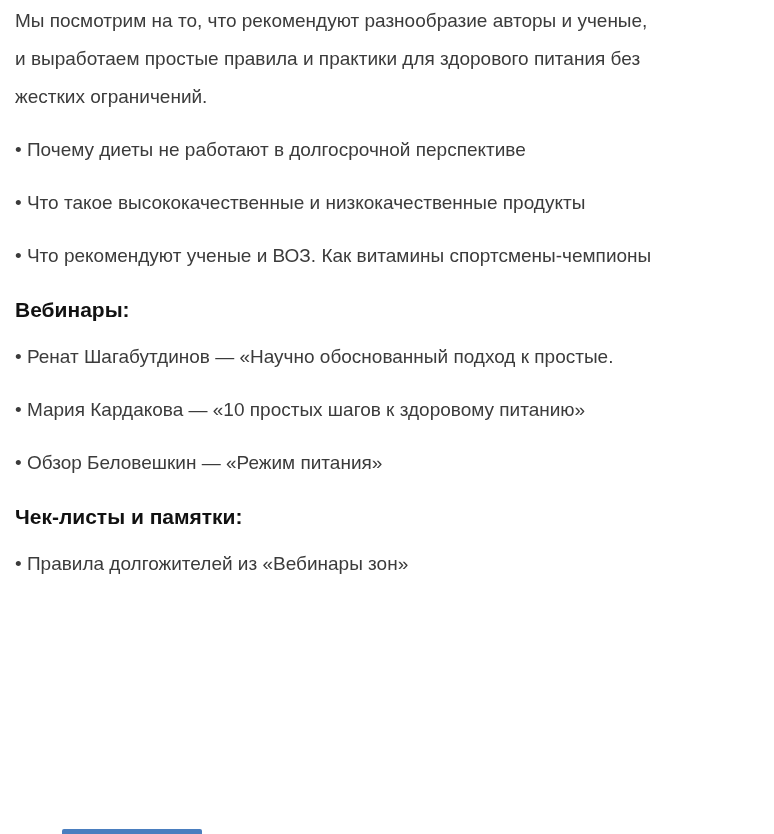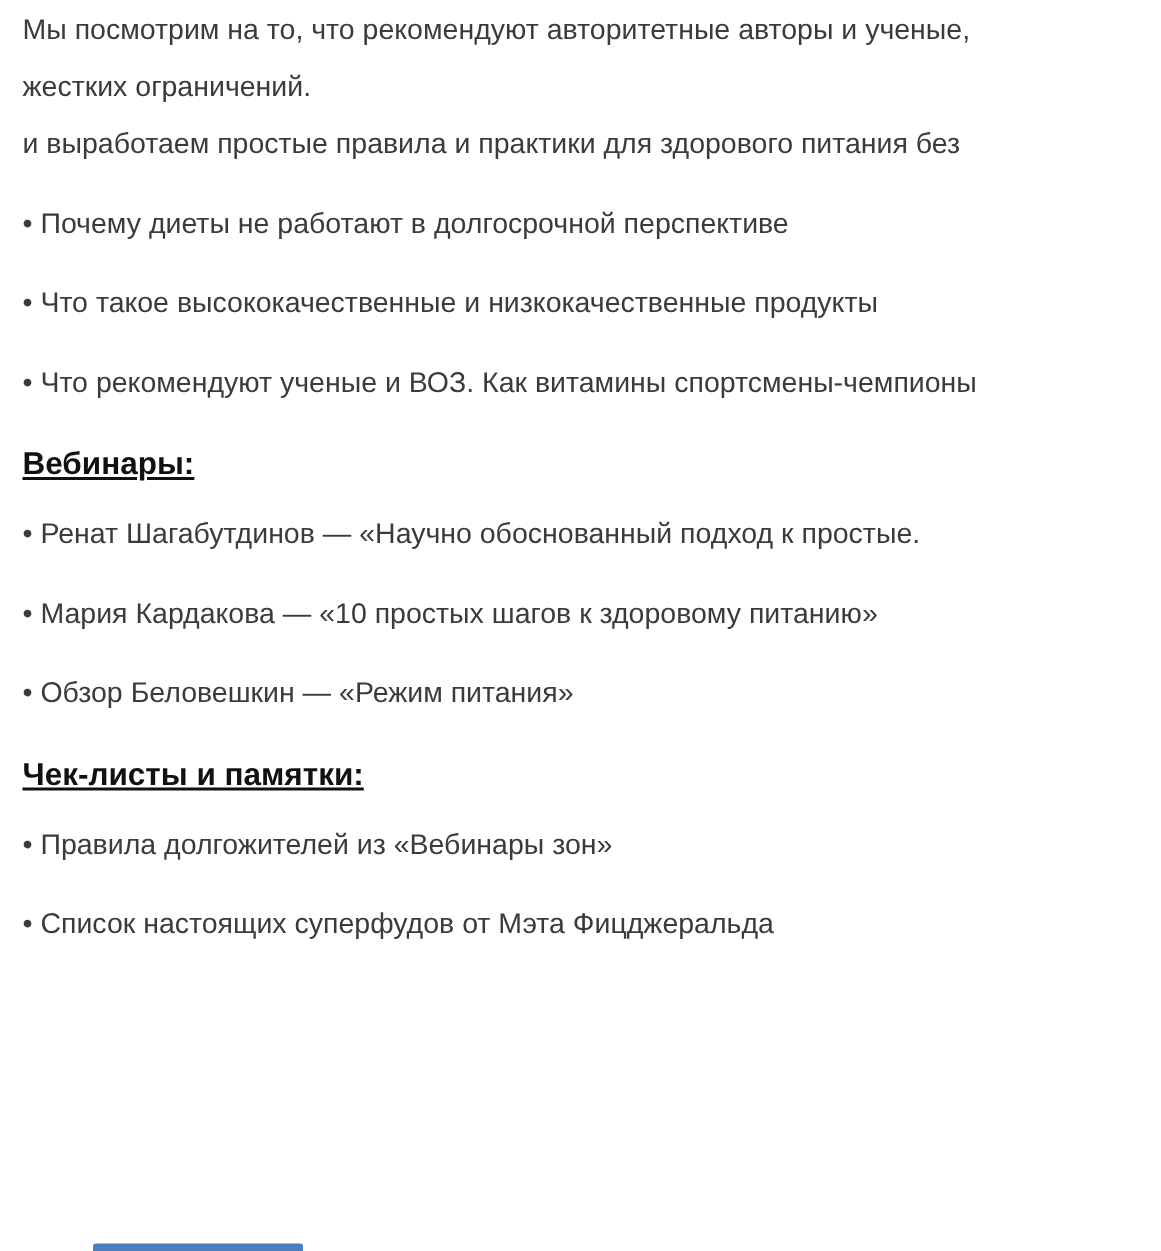--- a/index.html
+++ b/index.html
@@ -28,41 +28,40 @@
     display: block;
     white-space: nowrap;
   }
   h3.section-heading {
     font-size: 21px;
     line-height: 40px;
     font-weight: bold;
     color: #111111;
     margin: 8px 0 8px 0;
     padding: 0;
-    text-decoration: underline;
   }
   .cutoff-bar {
     position: absolute;
     left: 62px;
     bottom: 0;
     width: 140px;
     height: 5px;
     background: #4a7ebf;
     border-radius: 2px 2px 0 0;
   }
 </style>
 </head>
 <body>
 
 <div class="content">
 
   <p class="para">
-    <span class="line">Мы посмотрим на то, что рекомендуют авторитетные авторы и ученые,</span>
+    <span class="line">Мы посмотрим на то, что рекомендуют разнообразие авторы и ученые,</span>
+    <span class="line">и выработаем простые правила и практики для здорового питания без</span>
     <span class="line">жестких ограничений.</span>
-    <span class="line">и выработаем простые правила и практики для здорового питания без</span>
   </p>
 
   <p class="para">
     <span class="line">• Почему диеты не работают в долгосрочной перспективе</span>
   </p>
 
   <p class="para">
     <span class="line">• Что такое высококачественные и низкокачественные продукты</span>
   </p>
 
@@ -84,19 +83,16 @@
   <p class="para">
     <span class="line">• Обзор Беловешкин — «Режим питания»</span>
   </p>
 
   <h3 class="section-heading">Чек-листы и памятки:</h3>
 
   <p class="para">
     <span class="line">• Правила долгожителей из «Вебинары зон»</span>
   </p>
 
-  <p class="para">
-    <span class="line">• Список настоящих суперфудов от Мэта Фицджеральда</span>
-  </p>
 
 </div>
 
 <div class="cutoff-bar"></div>
 
 </body></html>

